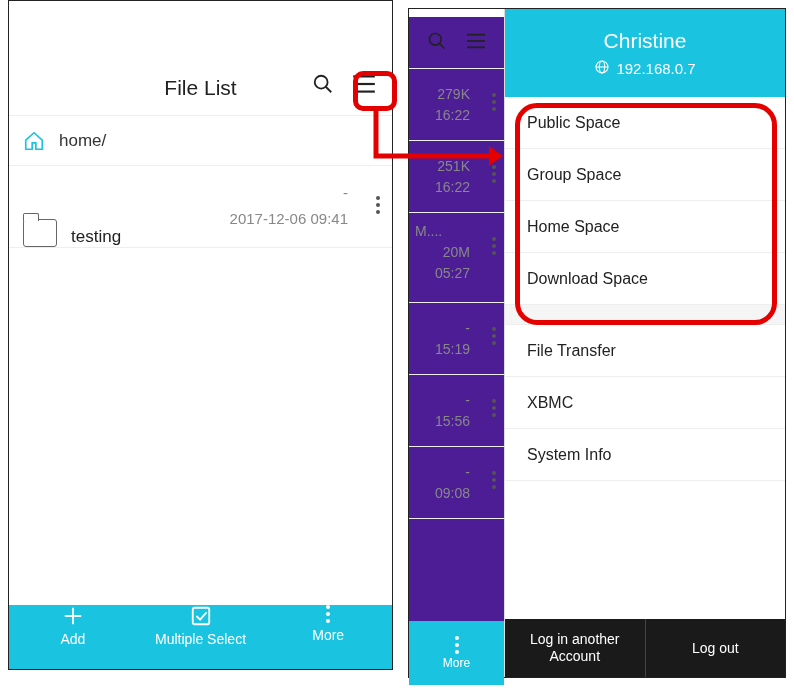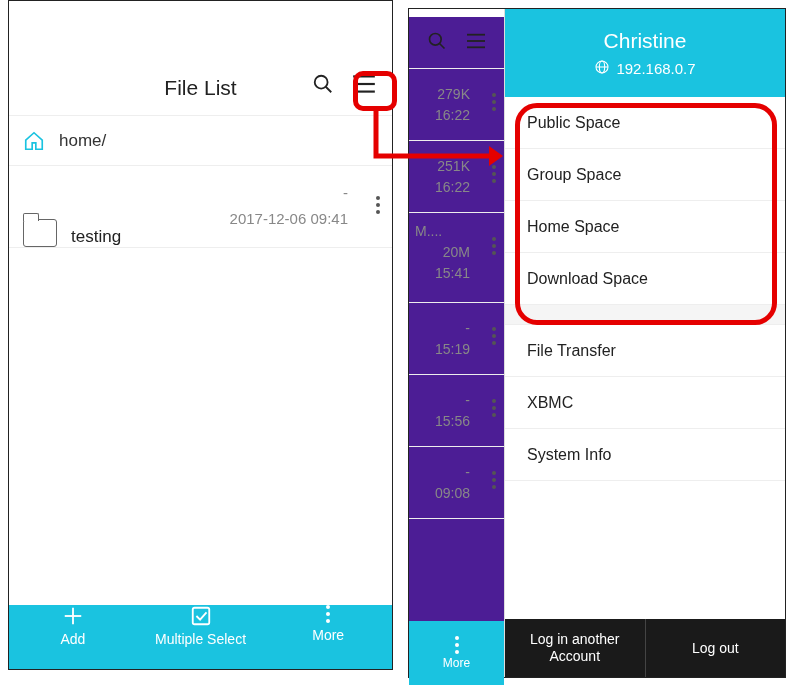--- a/index.html
+++ b/index.html
@@ -357,21 +357,21 @@
       <div><span>16:22</span></div>
       <div class="dots dots3">
           <span></span>
           <span></span>
           <span></span>
         </div>
     </div>
     <div class="pr-strip-row" style="height:90px; padding-top:8px;">
       <div style="text-align:left; padding-left:6px;"><span>M....</span></div>
       <div><span>20M</span></div>
-      <div><span>15:41</span></div>
+      <div><span>05:27</span></div>
       <div class="dots dots3">
           <span></span>
           <span></span>
           <span></span>
         </div>
     </div>
     <div class="pr-strip-row">
       <div><span>-</span></div>
       <div><span>15:19</span></div>
       <div class="dots dots3">

